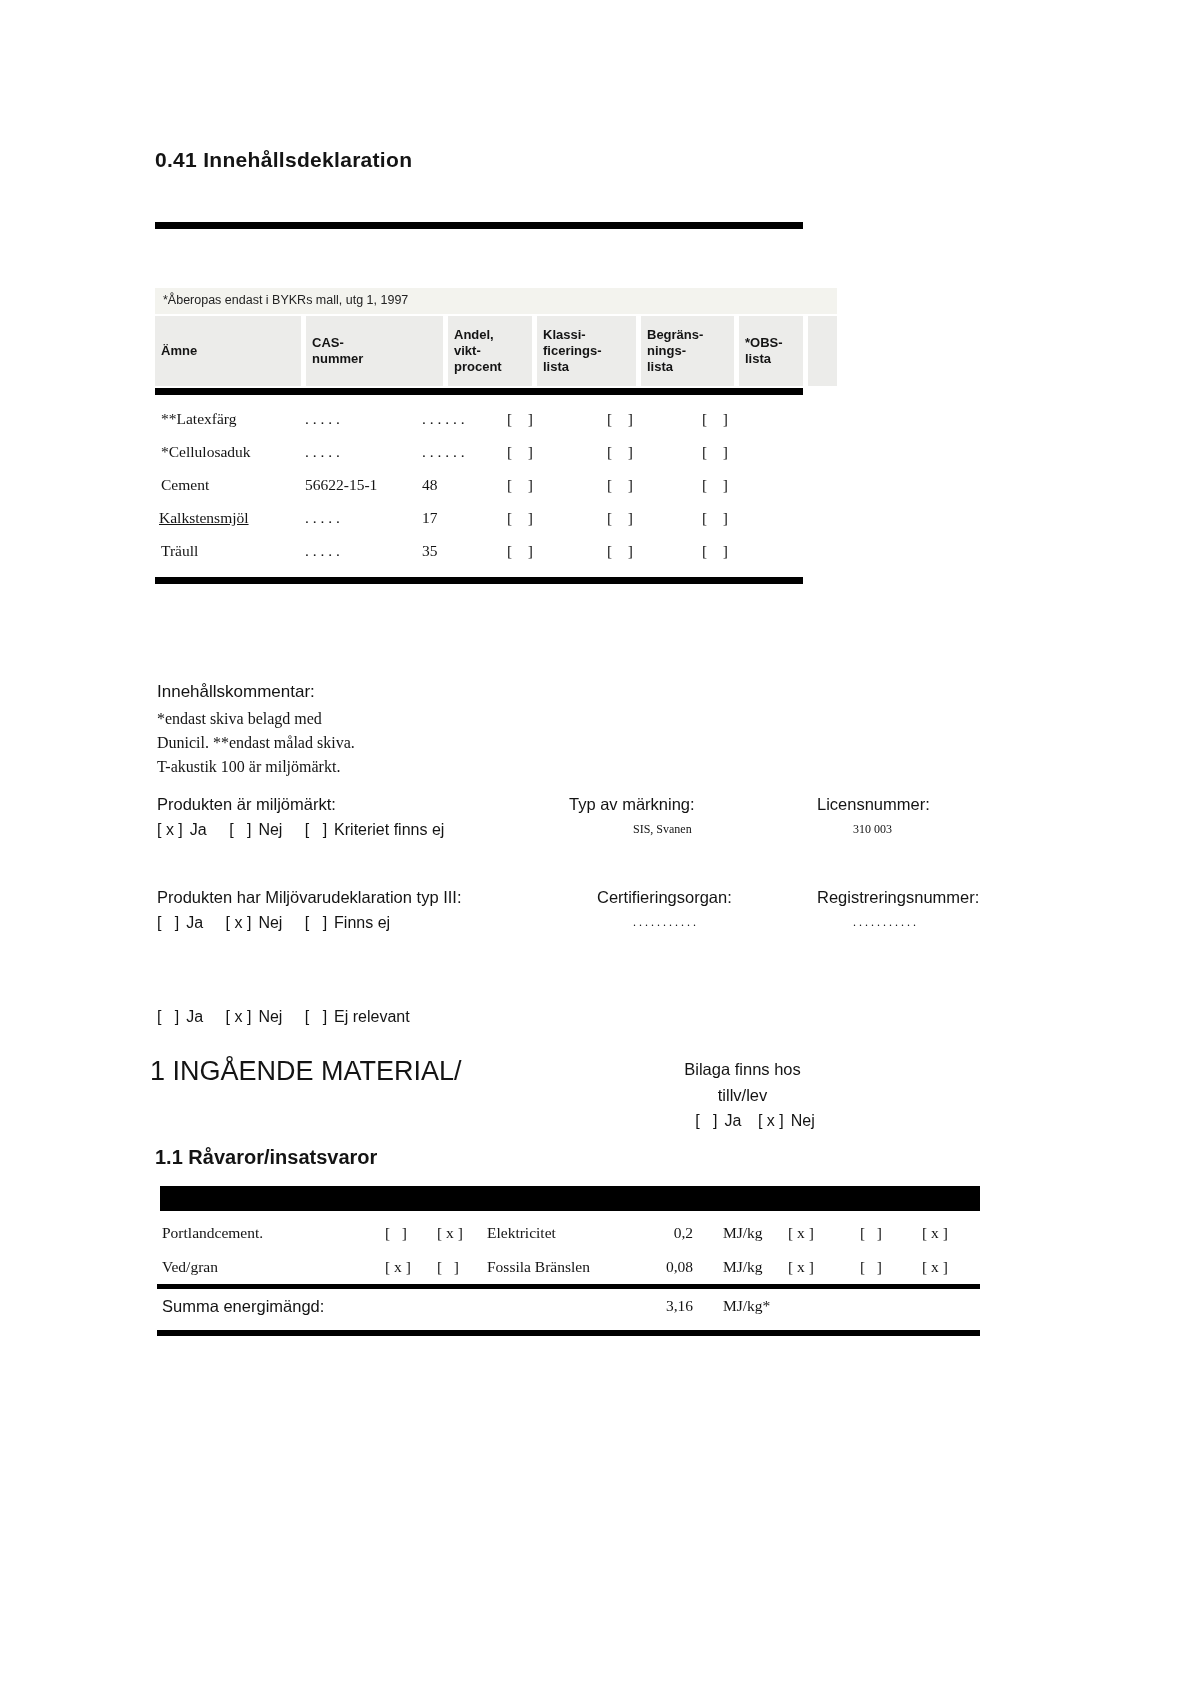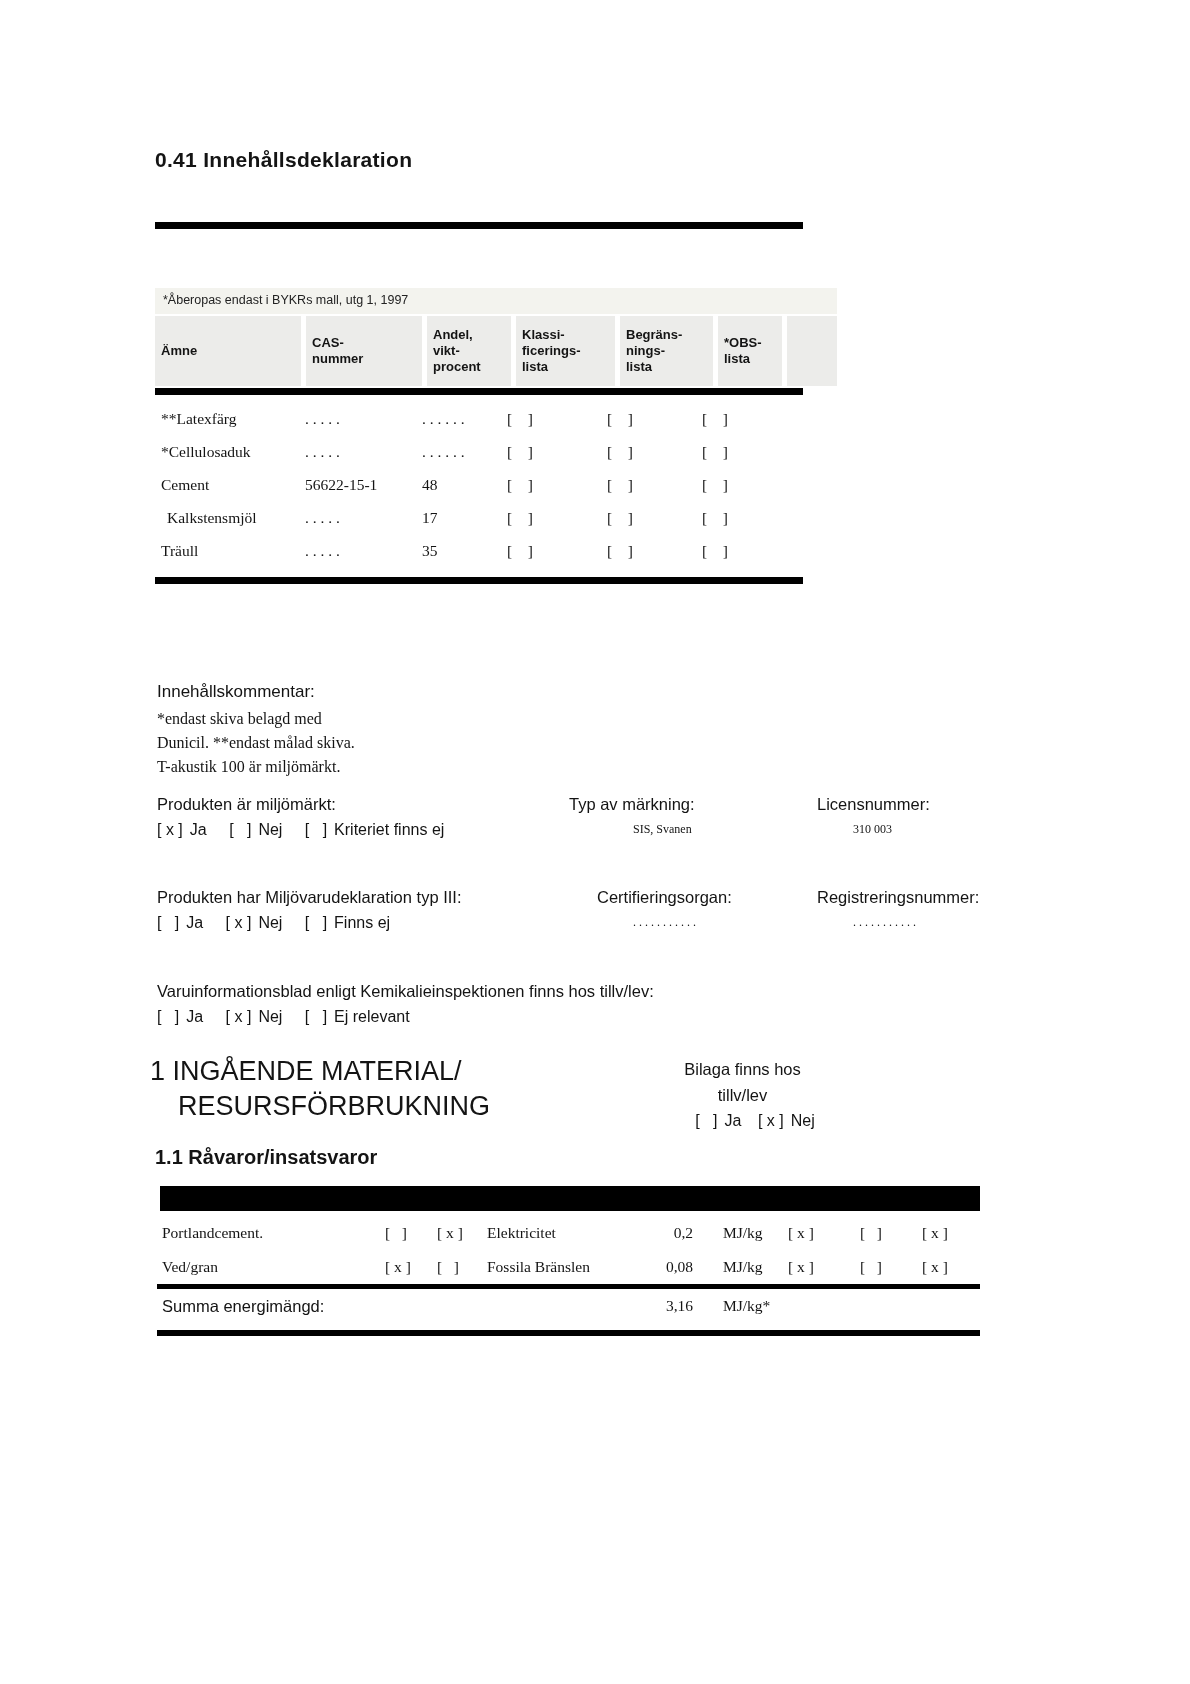--- a/index.html
+++ b/index.html
@@ -37,21 +37,21 @@
 <div class="page">
 
   <div class="abs title" style="left:155px; top:148px;">0.41 Innehållsdeklaration</div>
 
   <div class="hr" style="left:155px; top:222px; width:648px; height:7px;"></div>
 
   <div class="abs caption" style="left:155px; top:288px; width:682px; height:26px;">*Åberopas endast i BYKRs mall, utg 1, 1997</div>
 
   <div class="abs theadrow" style="left:155px; top:316px; width:682px; height:70px;">
     <div class="thcell preline" style="width:146px;">Ämne</div>
-    <div class="thcell preline" style="width:116px;">CAS-
+    <div class="thcell preline" style="width:137px;">CAS-
 nummer</div>
     <div class="thcell preline" style="width:84px;">Andel,
 vikt-
 procent</div>
     <div class="thcell preline" style="width:99px;">Klassi-
 ficerings-
 lista</div>
     <div class="thcell preline" style="width:93px;">Begräns-
 nings-
 lista</div>
@@ -80,21 +80,21 @@
   </div>
   <div class="t1row" style="top:476px;">
     <span class="serif" style="left:6px;">Cement</span>
     <span class="serif pre" style="left:150px;">56622-15-1</span>
     <span class="serif pre" style="left:267px;">48</span>
     <span class="serif pre" style="left:352px;">[    ]</span>
     <span class="serif pre" style="left:452px;">[    ]</span>
     <span class="serif pre" style="left:547px;">[    ]</span>
   </div>
   <div class="t1row" style="top:509px;">
-    <span class="serif" style="left:12px;">Kalkstensmjöl</span>
+    <span class="serif" style="left:4px;text-decoration:underline;">Kalkstensmjöl</span>
     <span class="serif pre" style="left:150px;">. . . . .</span>
     <span class="serif pre" style="left:267px;">17</span>
     <span class="serif pre" style="left:352px;">[    ]</span>
     <span class="serif pre" style="left:452px;">[    ]</span>
     <span class="serif pre" style="left:547px;">[    ]</span>
   </div>
   <div class="t1row" style="top:542px;">
     <span class="serif" style="left:6px;">Träull</span>
     <span class="serif pre" style="left:150px;">. . . . .</span>
     <span class="serif pre" style="left:267px;">35</span>
@@ -129,30 +129,28 @@
     <span class="opt"><span class="cb pre">[ x ]</span><span>Nej</span></span>
     <span class="opt"><span class="cb pre">[   ]</span><span>Finns ej</span></span>
   </div>
 
   <div class="abs label" style="left:597px; top:888px;">Certifieringsorgan:</div>
   <div class="abs serif val pre" style="left:597px; top:915px;">. . . . . . . . . . .</div>
 
   <div class="abs label" style="left:817px; top:888px;">Registreringsnummer:</div>
   <div class="abs serif val pre" style="left:817px; top:915px;">. . . . . . . . . . .</div>
 
-  <div class="abs label" style="left:157px; top:982px;">Varuinformationsblad enligt Kemikalieinspektionen finns hos tillv/lev:</div>
   <div class="abs optline" style="left:157px; top:1008px;">
     <span class="opt"><span class="cb pre">[   ]</span><span>Ja</span></span>
     <span class="opt"><span class="cb pre">[ x ]</span><span>Nej</span></span>
     <span class="opt"><span class="cb pre">[   ]</span><span>Ej relevant</span></span>
   </div>
 
   <div class="abs h1big" style="left:150px; top:1054px;">
     <span>1 INGÅENDE MATERIAL/</span>
-    <span class="l2">RESURSFÖRBRUKNING</span>
   </div>
 
   <div class="abs bilaga" style="left:655px; top:1056px;">
     <div>Bilaga finns hos</div>
     <div>tillv/lev</div>
     <div class="optline">
       <span class="opt" style="margin-right:12px;padding-left:25px;"><span class="cb pre">[   ]</span><span>Ja</span></span>
       <span class="opt" style="margin-right:0;"><span class="cb pre">[ x ]</span><span>Nej</span></span>
     </div>
   </div>

